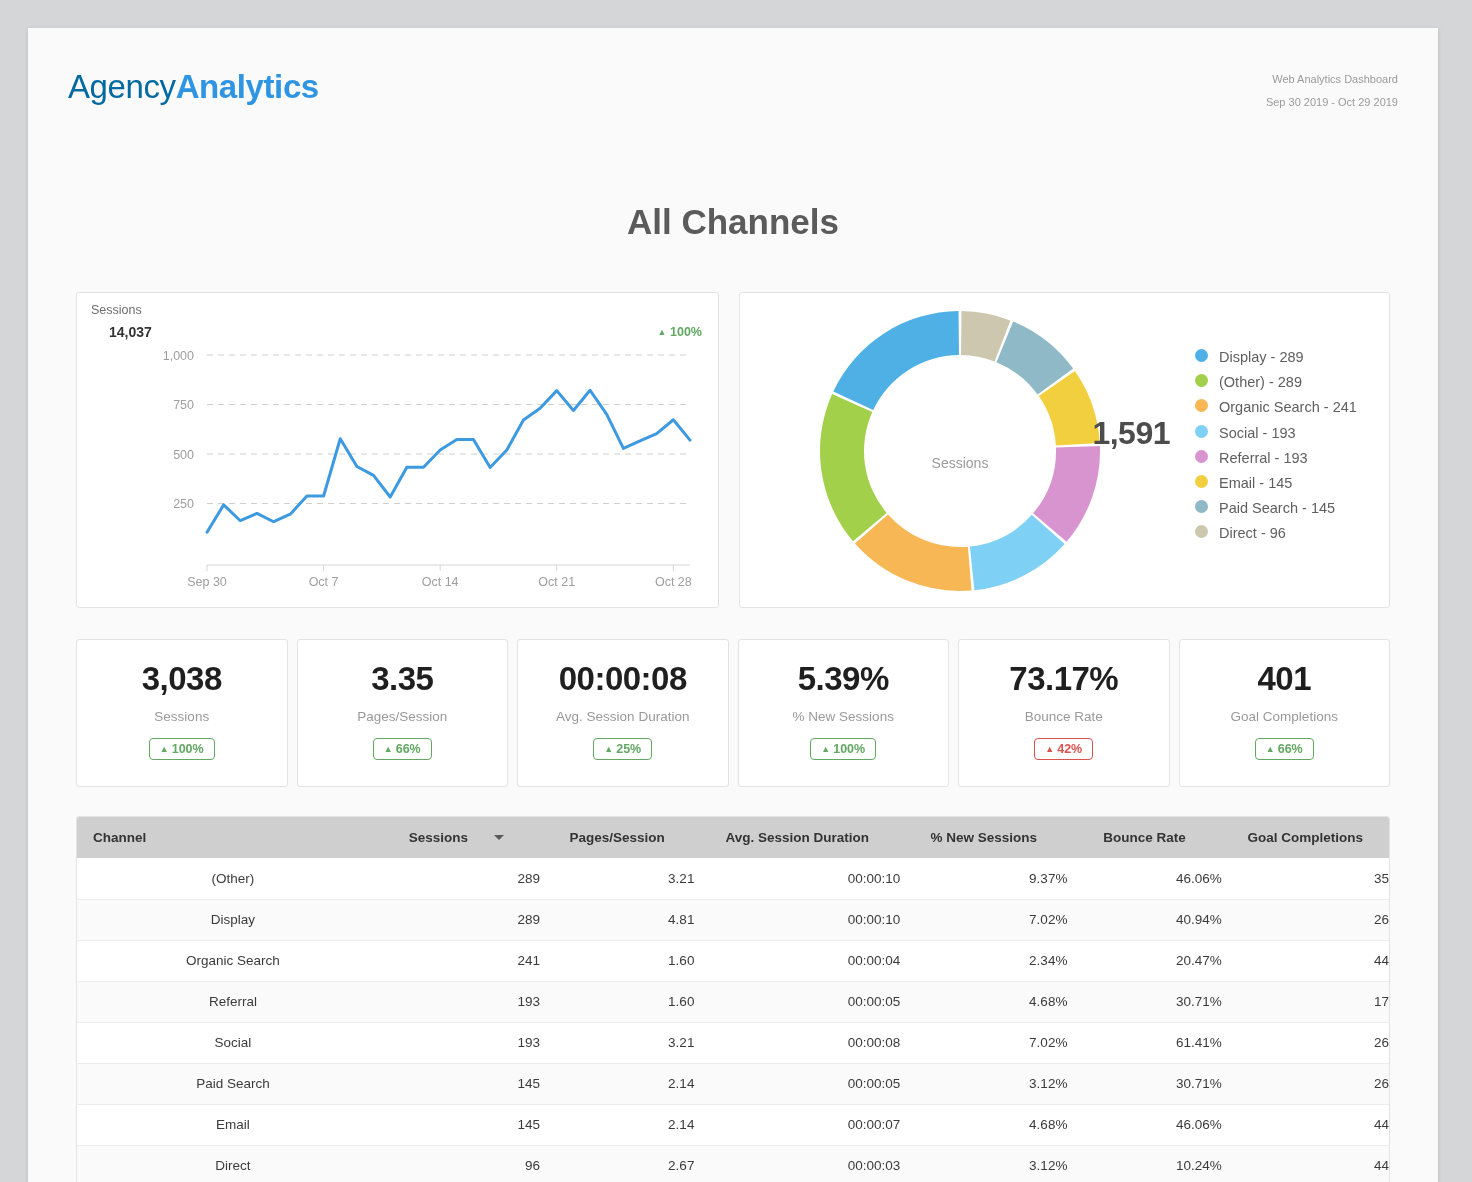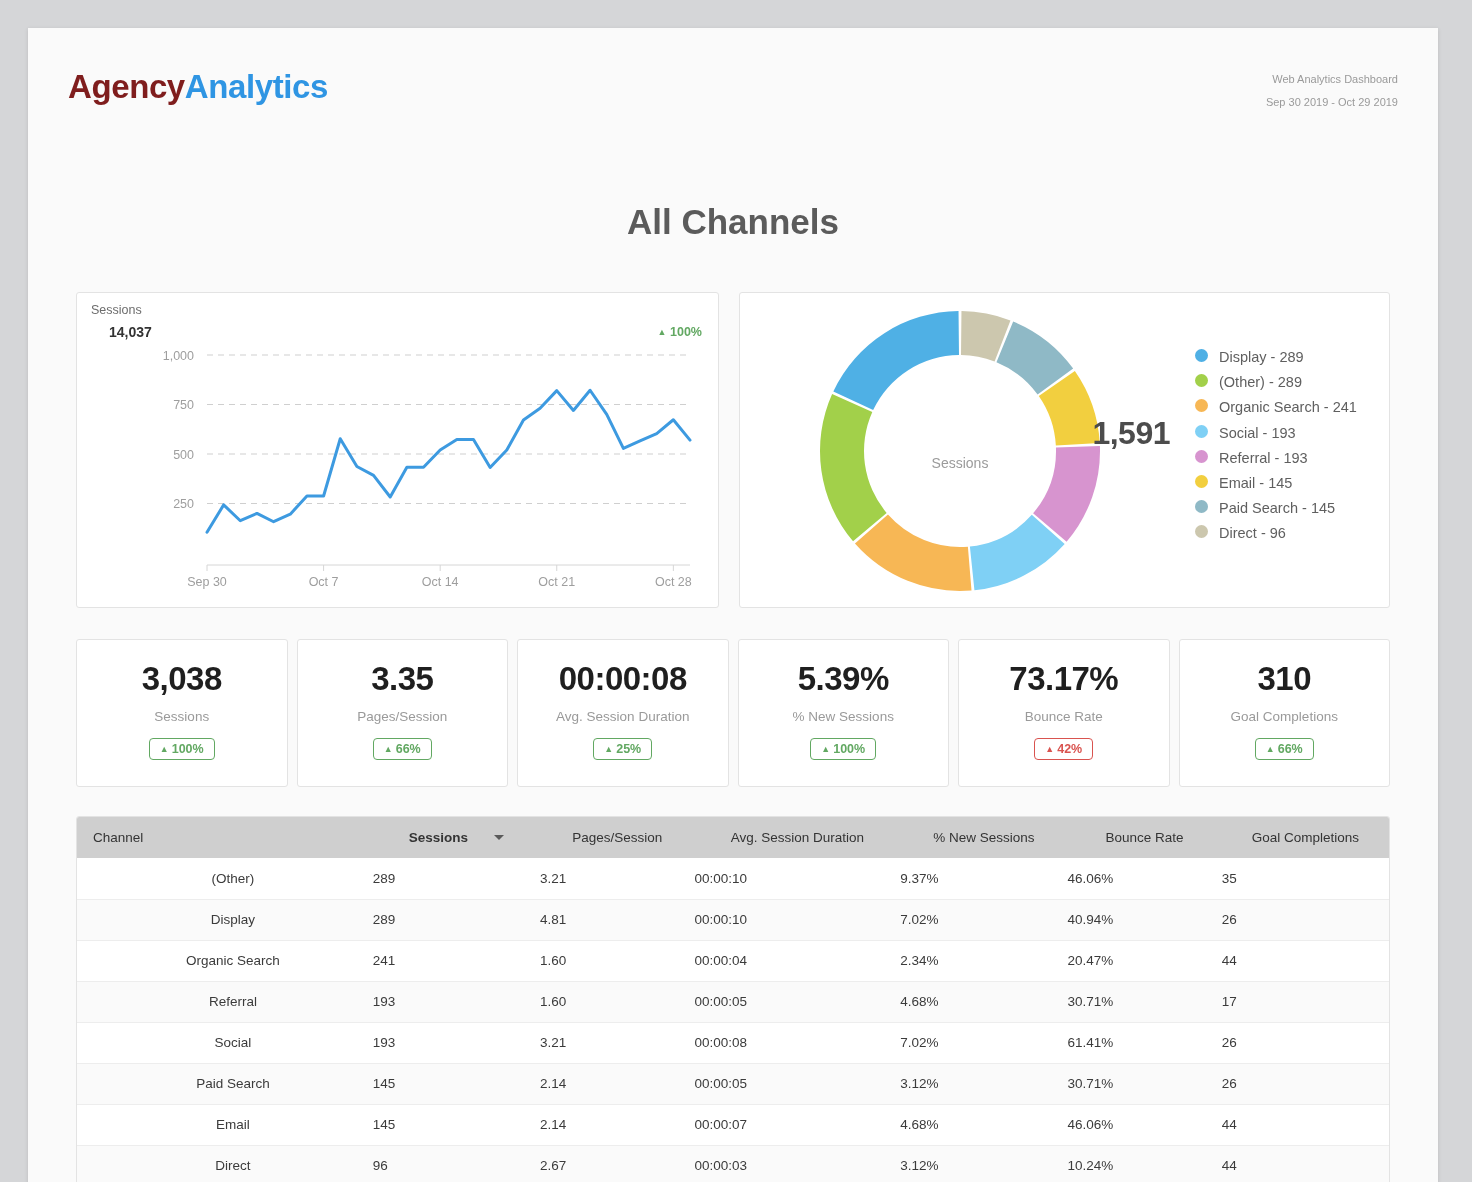--- a/index.html
+++ b/index.html
@@ -17,21 +17,21 @@
     box-shadow: 0 1px 4px rgba(0,0,0,0.12);
     overflow: hidden;
   }
 
   
   .header { position: relative; height: 112px; }
   .logo {
     position: absolute; left: 40px; top: 40px;
     font-size: 33px; letter-spacing: -0.4px; white-space: nowrap;
   }
-  .logo .light { color: #7f1d1d; font-weight: 700; }
+  .logo .light { color: #0369a1; font-weight: 400; }
   .logo .bold  { color: #2f95e3; font-weight: 700; }
   .hdr-right {
     position: absolute; right: 40px; top: 40px;
     text-align: right; color: #9a9a9a; font-size: 11px; line-height: 23px;
   }
 
   
   .page-title {
     text-align: center; color: #5b5b5b;
     font-size: 35px; font-weight: 700; margin-top: 62px;
@@ -104,34 +104,34 @@
 
   
   .table-wrap {
     margin: 29px 48px 0 48px;
     border: 1px solid #e3e3e3; border-radius: 3px; overflow: hidden;
     background: #fff;
   }
   table { width: 100%; border-collapse: collapse; table-layout: fixed; }
   thead th {
     background: #cfcfcf; color: #343434;
-    font-size: 13.5px; font-weight: 400;
+    font-size: 13.5px; font-weight: 700;
     height: 41px; text-align: center; vertical-align: middle;
   }
   thead th.sorted { font-weight: 700; }
   thead th.first { text-align: left; padding-left: 16px; }
   .caret {
     display: inline-block; margin-left: 26px;
     width: 0; height: 0; vertical-align: middle;
     border-left: 5px solid transparent; border-right: 5px solid transparent;
     border-top: 5px solid #5a5a5a; position: relative; top: -1px;
   }
   tbody td {
     height: 41px; font-size: 13.5px; color: #3b3b3b;
-    text-align: left; vertical-align: middle;
+    text-align: right; vertical-align: middle;
     border-bottom: 1px solid #ededed;
   }
   tbody td.first { text-align: center; padding-left: 16px; }
   tbody tr:nth-child(even) { background: #fafafa; }
   tbody tr:nth-child(odd)  { background: #ffffff; }
 </style>
 </head>
 <body>
 
 <div id="page">
@@ -253,21 +253,21 @@
         <div class="kpi-value">5.39%</div>
         <div class="kpi-label">% New Sessions</div>
         <div class="kpi-badge"><span class="tri">▲</span><span>100%</span></div>
       </div>
       <div class="kpi">
         <div class="kpi-value">73.17%</div>
         <div class="kpi-label">Bounce Rate</div>
         <div class="kpi-badge neg"><span class="tri">▲</span><span>42%</span></div>
       </div>
       <div class="kpi">
-        <div class="kpi-value">310</div>
+        <div class="kpi-value">401</div>
         <div class="kpi-label">Goal Completions</div>
         <div class="kpi-badge"><span class="tri">▲</span><span>66%</span></div>
       </div>
     </div>
 
   <div class="table-wrap">
     <table>
       <thead>
         <tr id="thead-row">
             <th class="first" style="width: 23%;"><span>Channel</span></th>

